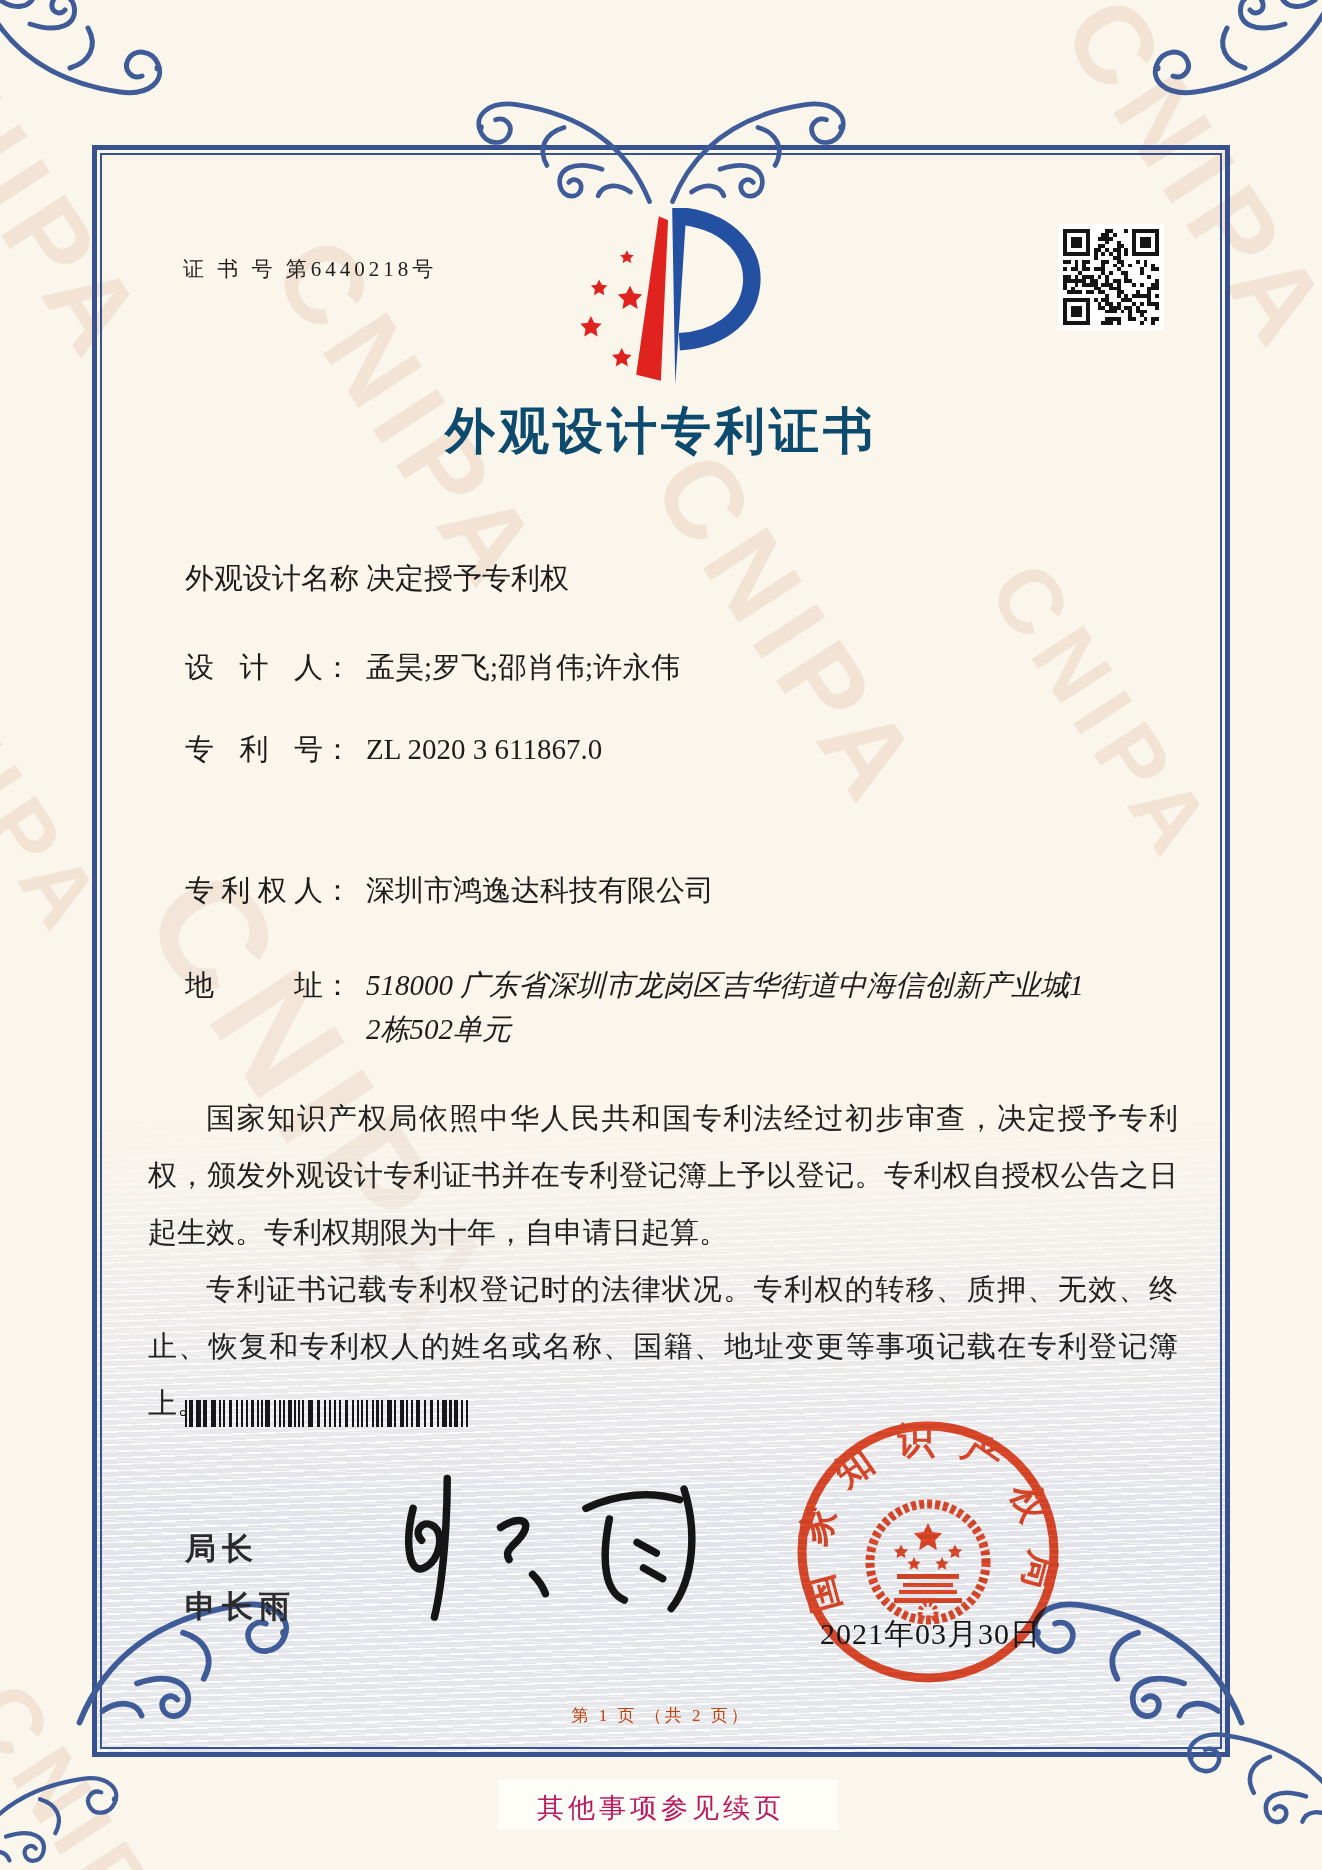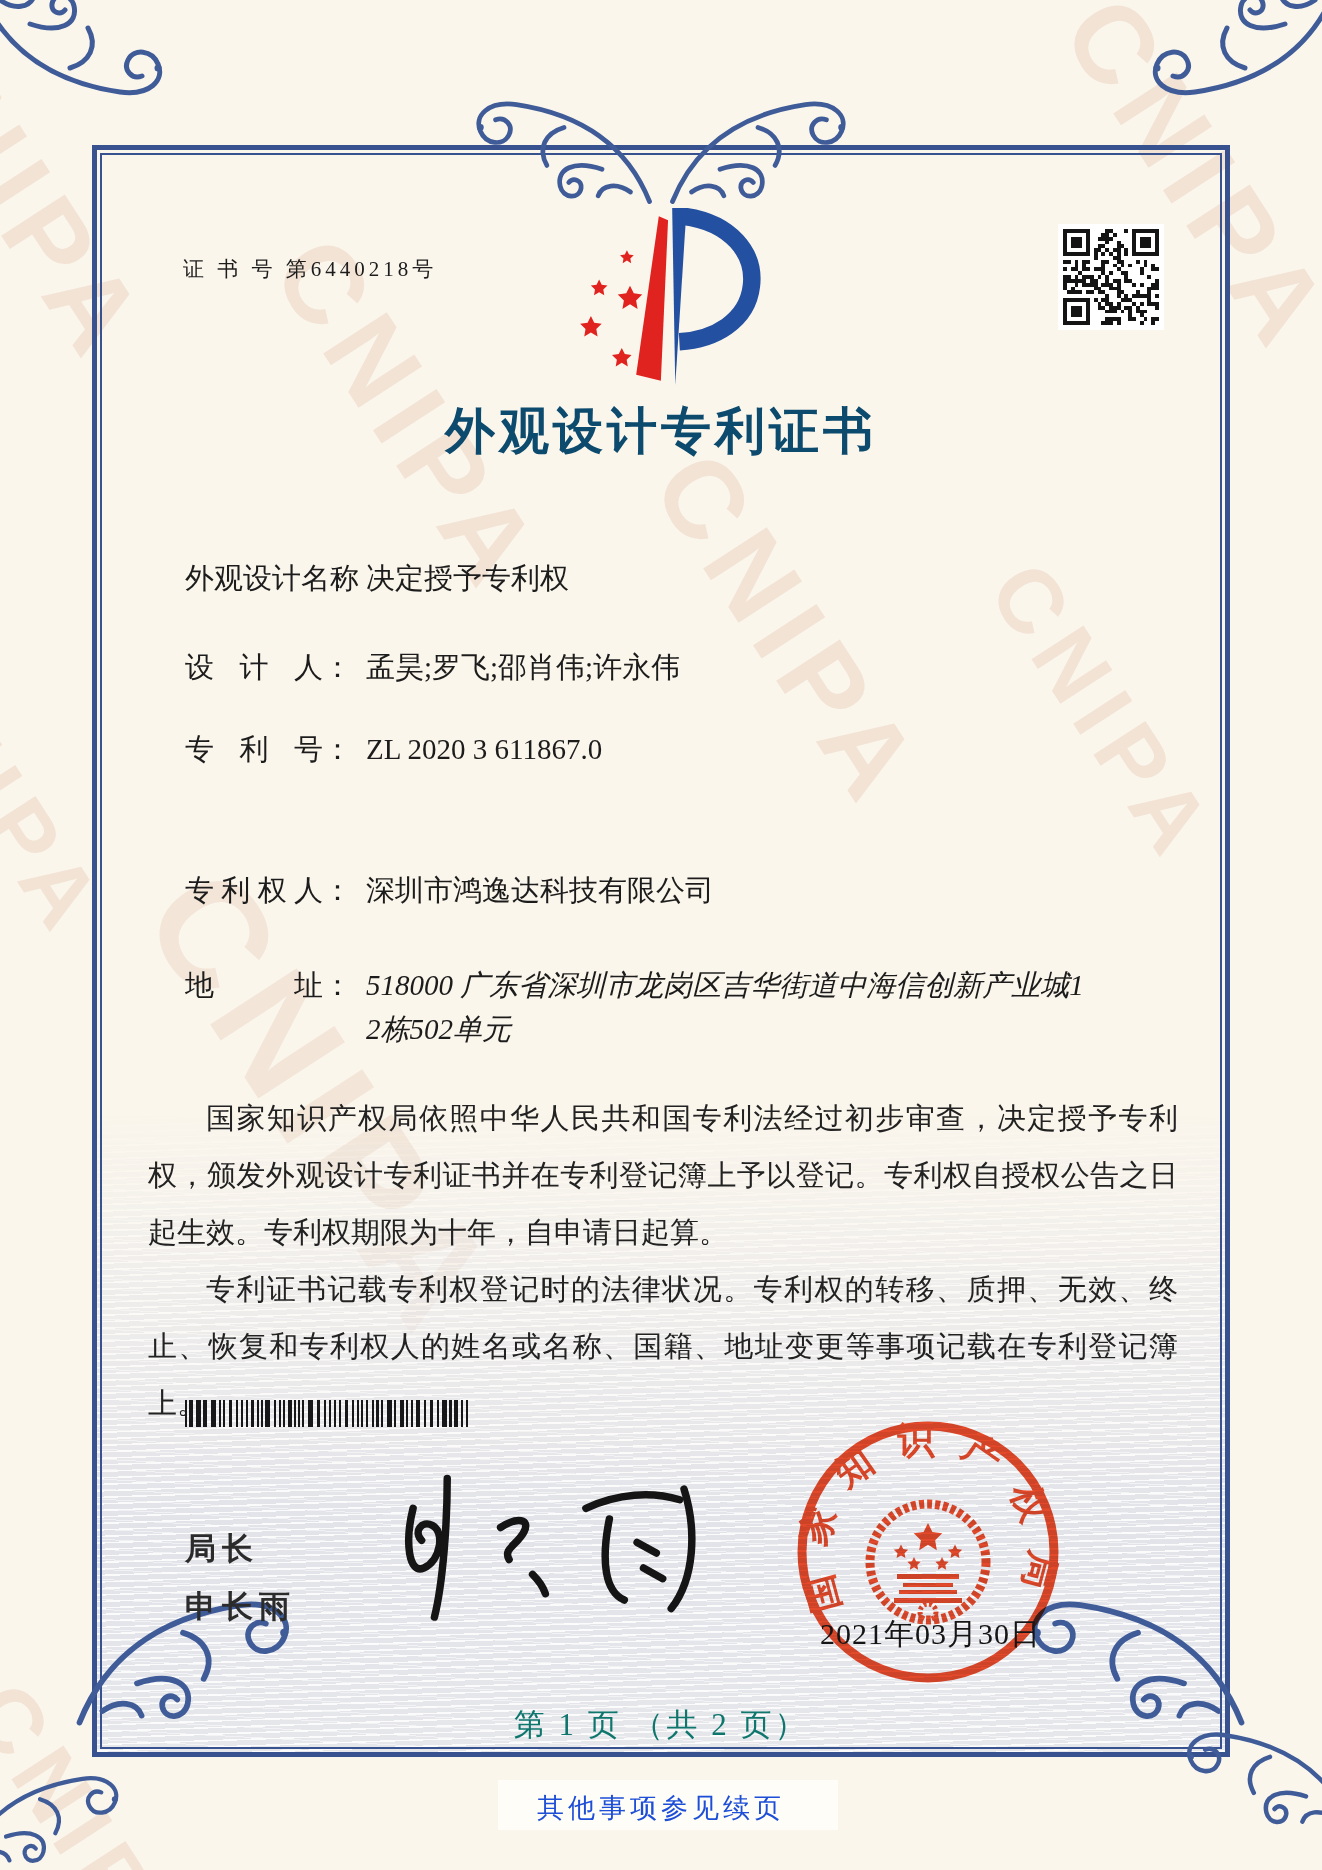--- a/index.html
+++ b/index.html
@@ -69,23 +69,23 @@
     font-family:"Liberation Sans","DejaVu Sans",sans-serif;font-weight:bold;font-size:31px;color:#2b2b2b;letter-spacing:6px;}
   .director-name{position:absolute;left:185px;top:1586px;z-index:3;
     font-family:"Liberation Sans","DejaVu Sans",sans-serif;font-weight:bold;font-size:31px;color:#2b2b2b;letter-spacing:6px;}
   .signature{position:absolute;left:375px;top:1472px;width:345px;height:160px;z-index:3;}
   
   .seal{position:absolute;left:786px;top:1410px;width:284px;height:284px;z-index:4;
         mix-blend-mode:multiply;opacity:.95;}
   .seal svg{overflow:visible;}
   .seal-date{position:absolute;left:820px;top:1614px;z-index:5;font-size:30px;letter-spacing:1px;color:#151515;white-space:nowrap;}
   
-  .page-info{position:absolute;left:0;right:0;top:1704px;z-index:3;text-align:center;font-size:31px;letter-spacing:3px;color:#0f766e;}
+  .page-info{position:absolute;left:0;right:0;top:1704px;z-index:3;text-align:center;font-size:17px;letter-spacing:3px;color:#c2410c;}
   .note-band{position:absolute;left:498px;top:1780px;width:340px;height:50px;z-index:3;background:#fffdf7;}
-  .note{position:absolute;left:0;right:0;top:1790px;z-index:4;text-align:center;font-size:27px;letter-spacing:4px;color:#1d4ed8;}
+  .note{position:absolute;left:0;right:0;top:1790px;z-index:4;text-align:center;font-size:27px;letter-spacing:4px;color:#be185d;}
 </style>
 </head>
 <body>
 
 <div class="page">
 
   <span class="wm" style="left:-40px;top:-15px;">CNIPA</span>
   <span class="wm" style="left:355px;top:215px;">CNIPA</span>
   <span class="wm" style="left:1145px;top:-25px;">CNIPA</span>
   <span class="wm" style="left:735px;top:430px;">CNIPA</span>

